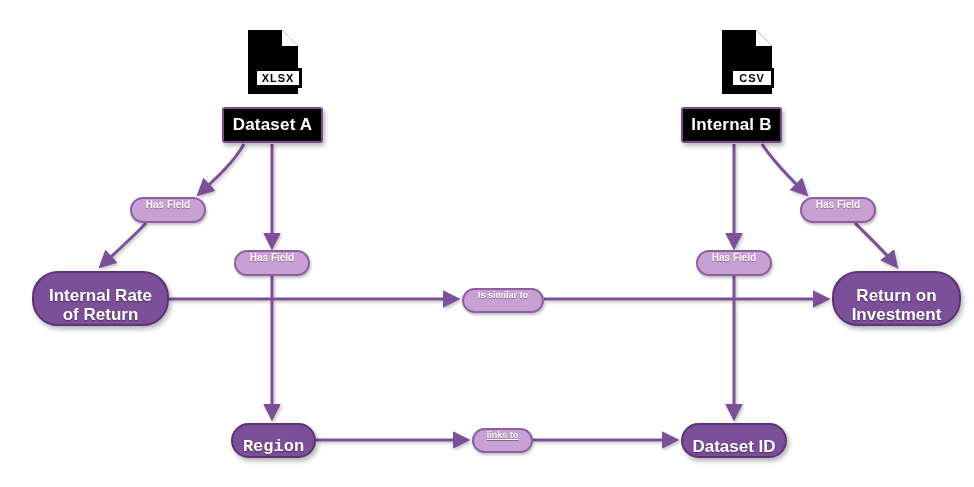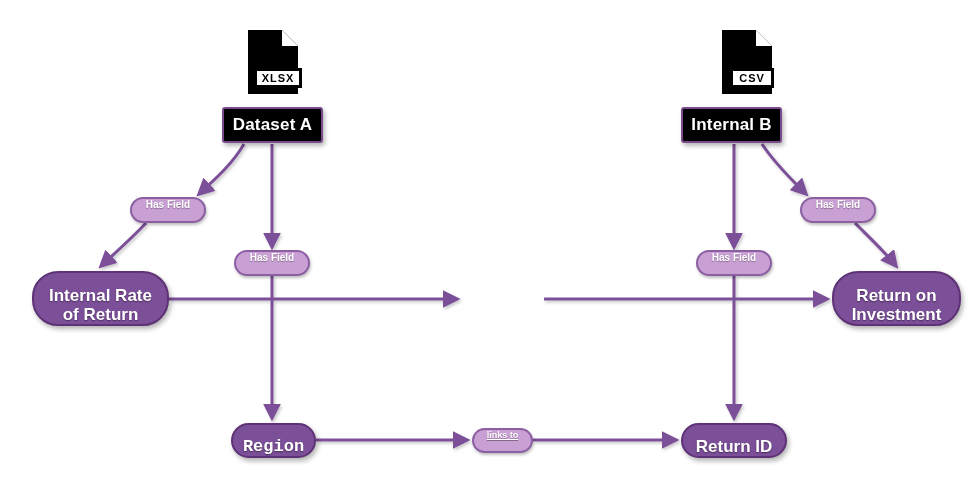--- a/index.html
+++ b/index.html
@@ -171,37 +171,40 @@
   <div class="entity-node" style="left:832px; top:271px; width:129px; height:55px;">
     <span style="white-space:pre-line;margin-top:15px;">Return on
 Investment</span>
   </div>
 
   <div class="entity-node" style="left:231px; top:423px; width:85px; height:35px;font-family:Liberation Mono, monospace;">
     <span>Region</span>
   </div>
 
   <div class="entity-node" style="left:681px; top:423px; width:106px; height:35px;">
-    <span>Return ID</span>
+    <span>Dataset ID</span>
   </div>
 
   <div class="edge-label" style="left:130px; top:197px; width:76px; height:26px;">
     <span>Has Field</span>
   </div>
 
   <div class="edge-label" style="left:234px; top:250px; width:76px; height:26px;">
     <span>Has Field</span>
   </div>
 
   <div class="edge-label" style="left:800px; top:197px; width:76px; height:26px;">
     <span>Has Field</span>
   </div>
 
   <div class="edge-label" style="left:696px; top:250px; width:76px; height:26px;">
     <span>Has Field</span>
   </div>
 
+  <div class="edge-label small" style="left:462px; top:288px; width:82px; height:25px;">
+    <span>Is similar to</span>
+  </div>
 
   <div class="edge-label small" style="left:472px; top:428px; width:61px; height:25px;text-decoration:underline;">
     <span>links to</span>
   </div>
 
 </div>
 
 </body></html>

